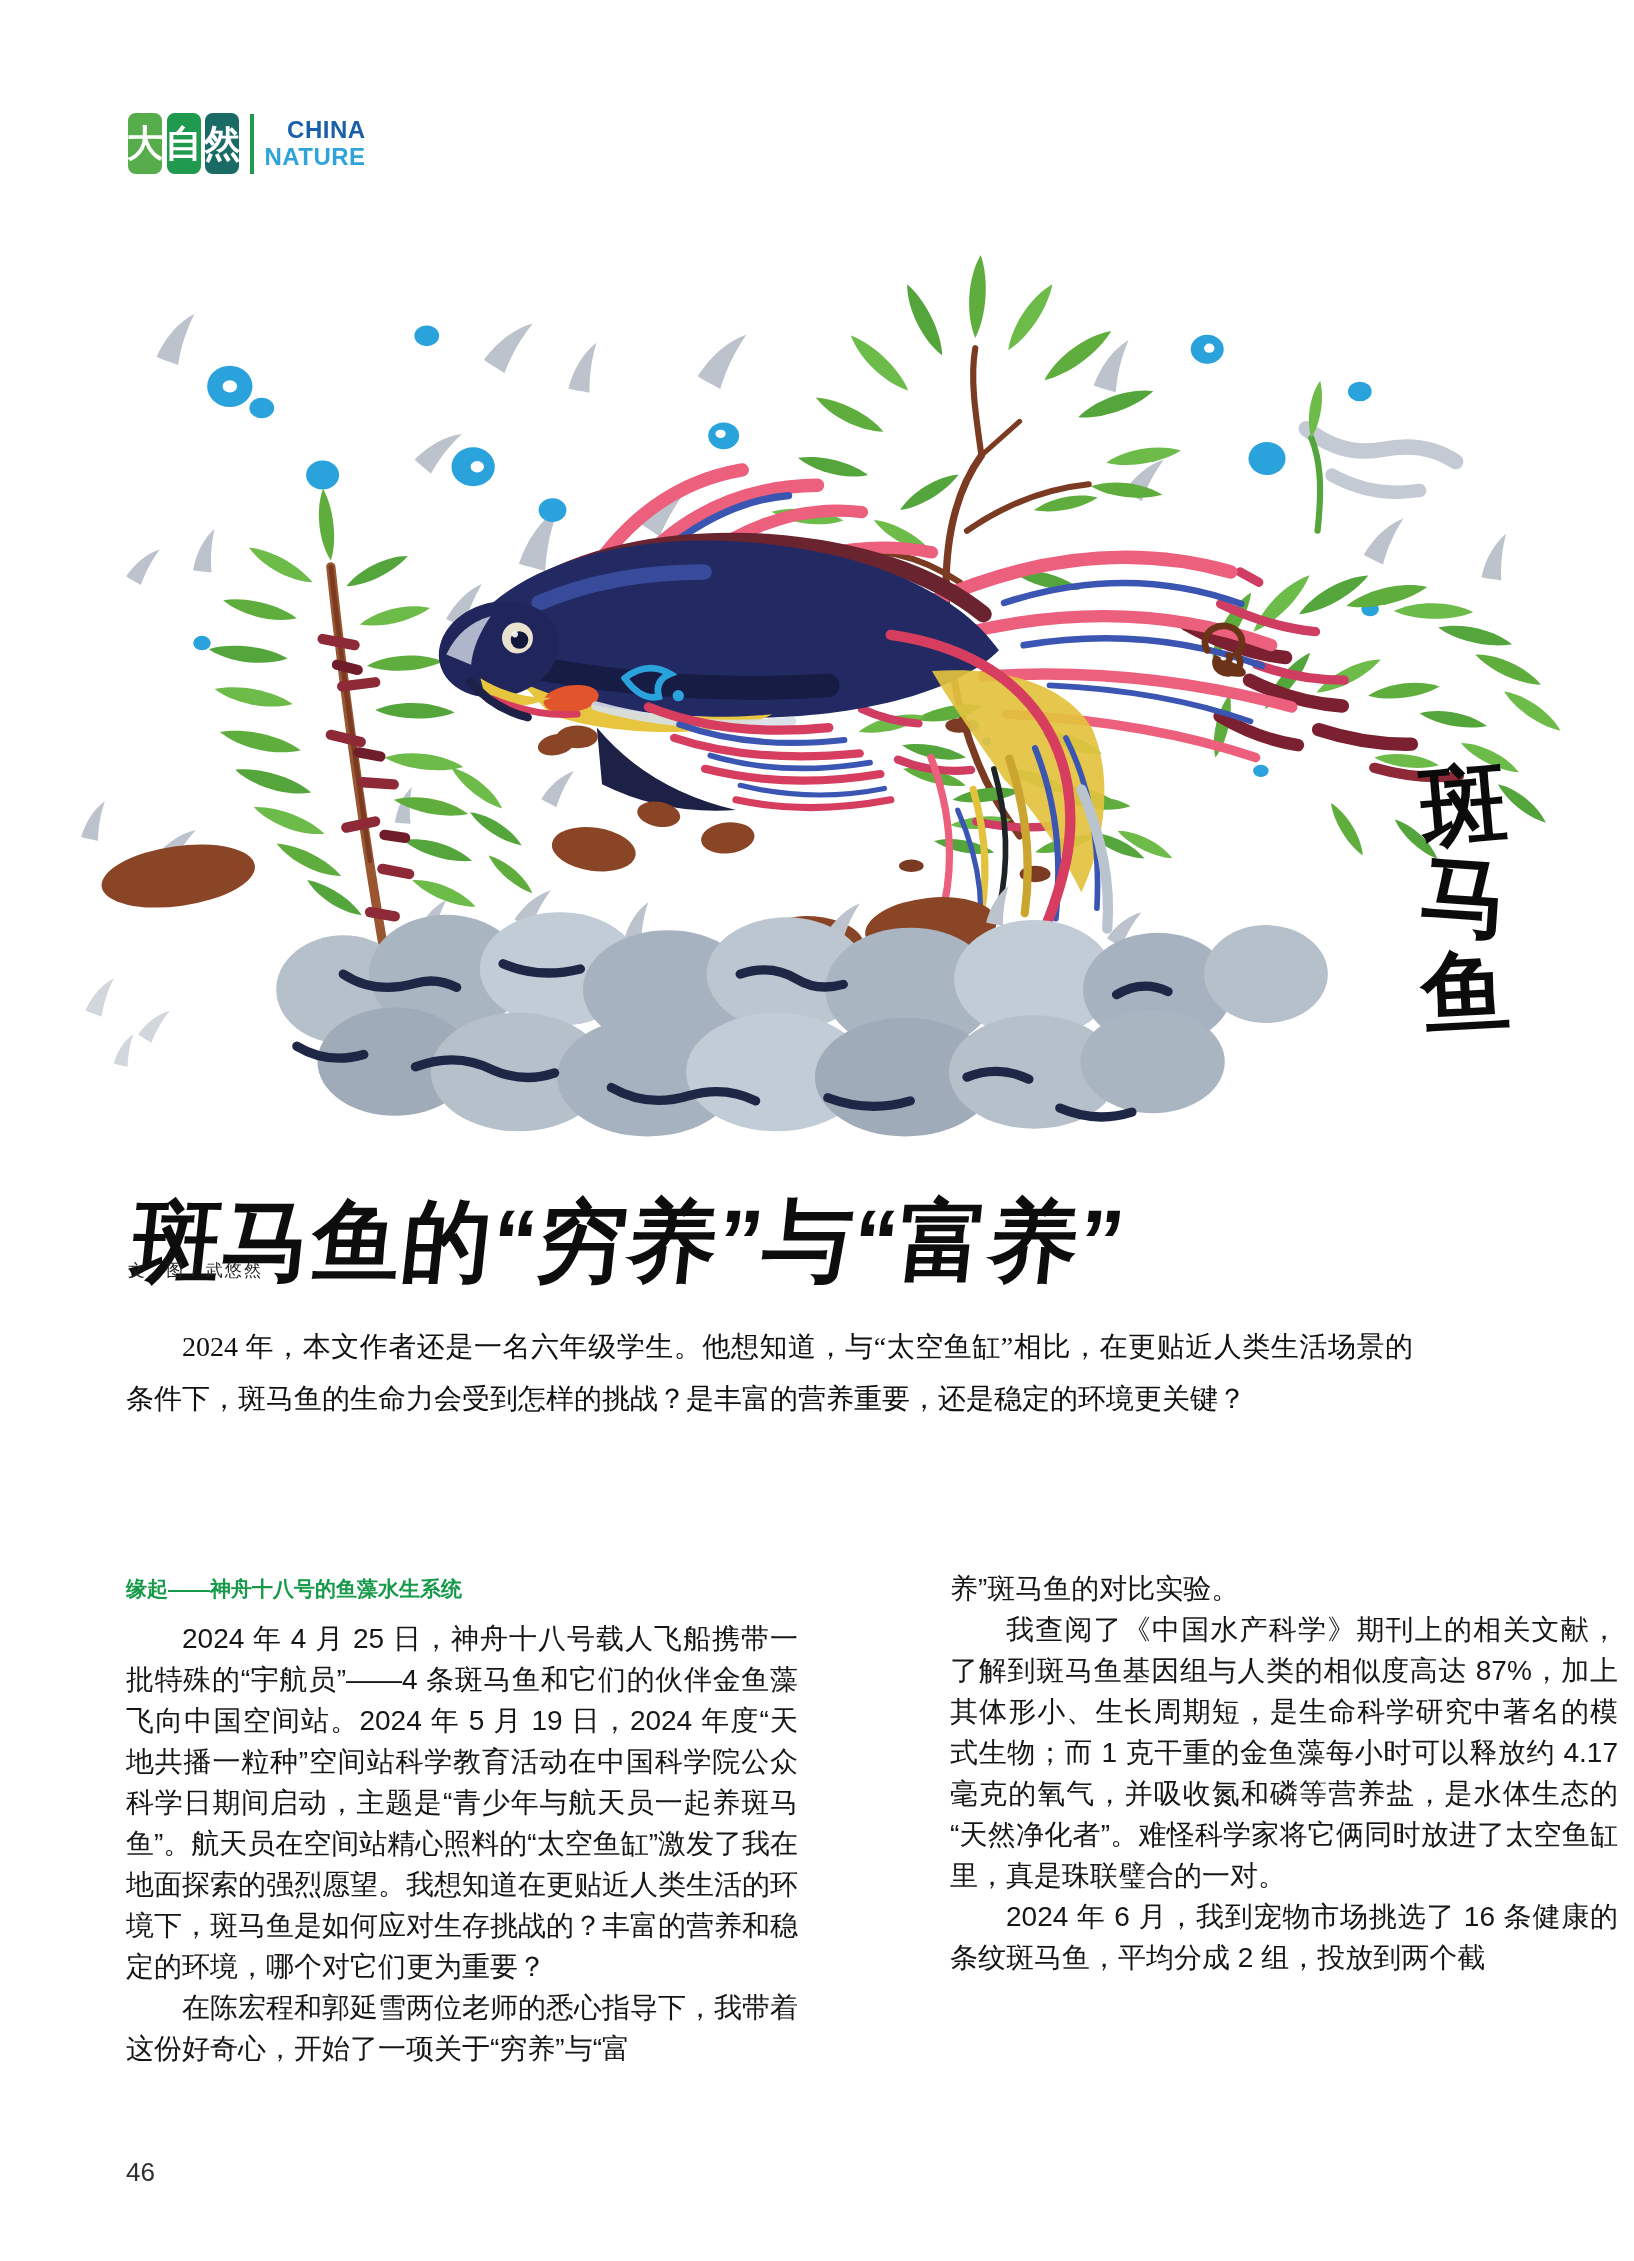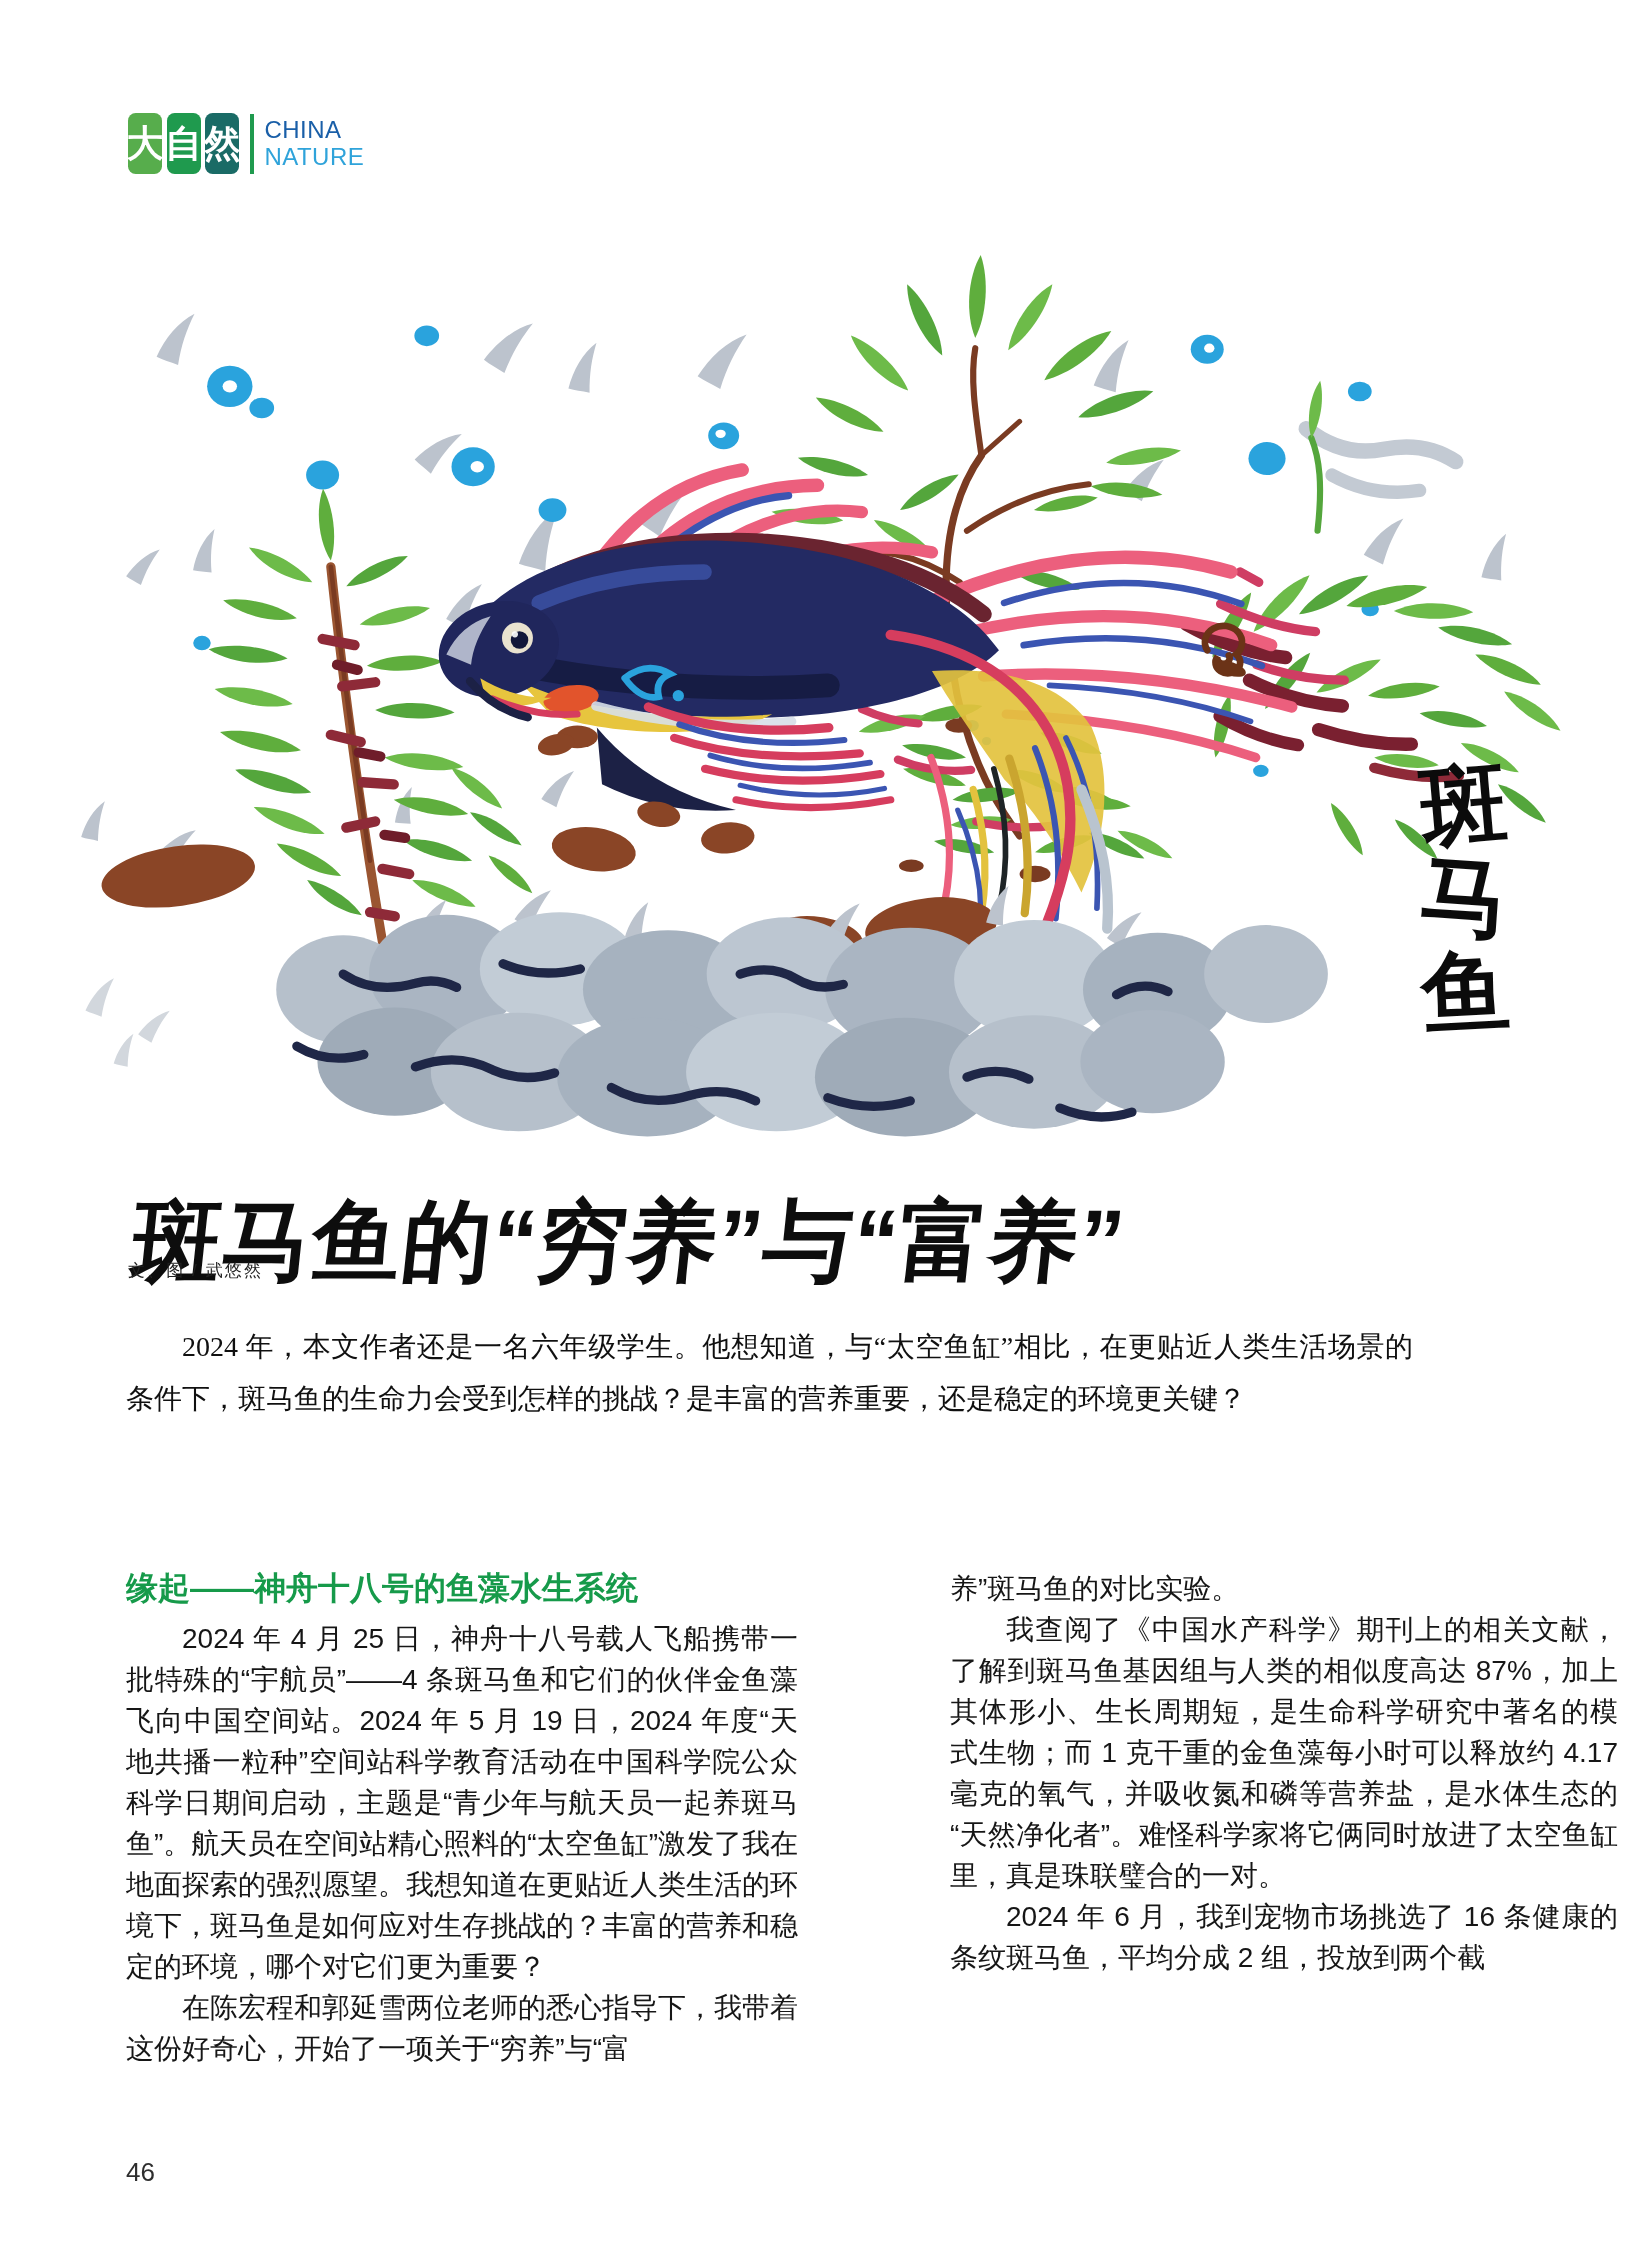--- a/index.html
+++ b/index.html
@@ -10,39 +10,39 @@
   
   .logo{position:absolute;left:128px;top:113px;display:flex;align-items:center;}
   .logo-tiles{display:flex;gap:4.6px;}
   .tile{width:34px;height:61px;border-radius:7.7px;color:#fff;display:flex;
         align-items:center;justify-content:center;font-size:37px;font-weight:bold;
         font-family:"Liberation Serif",serif;}
   .tile1{background:#57ad4c;}
   .tile2{background:#1f9a4e;}
   .tile3{background:#1a6b66;}
   .brand-divider{width:3.6px;height:60px;background:#1f9a4e;margin:0 10.3px 0 11.3px;}
-  .wordmark{display:flex;flex-direction:column;line-height:1.1;font-weight:400;
-            font-size:24px;letter-spacing:0.5px;}
+  .wordmark{display:flex;flex-direction:column;line-height:1.1;font-weight:700;
+            font-size:24px;letter-spacing:0.5px;align-items:flex-end;}
   .wordmark .l1{color:#1a5fa8;}
   .wordmark .l2{color:#2fa3da;}
   
   .artwork{position:absolute;left:54px;top:242px;width:1527px;height:897px;}
   
   .headline{position:absolute;left:126px;top:1122px;width:1439px;
             font-size:89px;font-weight:900;color:#0d0d0d;letter-spacing:1px;
             transform:skewX(-6deg);transform-origin:left bottom;white-space:nowrap;}
   .byline{position:absolute;left:128px;top:1259px;font-size:17px;color:#222;letter-spacing:2.1px;}
   .intro{position:absolute;left:126px;top:1321px;width:1287px;
          font-family:"Liberation Serif",serif;
          font-size:28px;line-height:52px;text-align:justify;text-indent:2em;color:#101010;}
   
   .col{position:absolute;top:1568px;font-size:28px;line-height:41px;text-align:justify;color:#161616;}
   .col-left{left:126px;width:672px;}
   .col-right{left:950px;width:668px;}
-  .sec-title{font-size:32px;font-weight:bold;color:#169a4a;line-height:41px;margin:0 0 9.3px 0;}
+  .sec-title{font-size:21px;font-weight:bold;color:#169a4a;line-height:41px;margin:0 0 9.3px 0;}
   .col p{margin:0;}
   .p-indent{text-indent:2em;}
   .sec-title.second{margin-top:45px;}
   
   .page-num{position:absolute;left:126px;top:2157px;font-size:26px;color:#2e2e2e;}
 </style>
 </head>
 <body>
 
 <div class="page">

